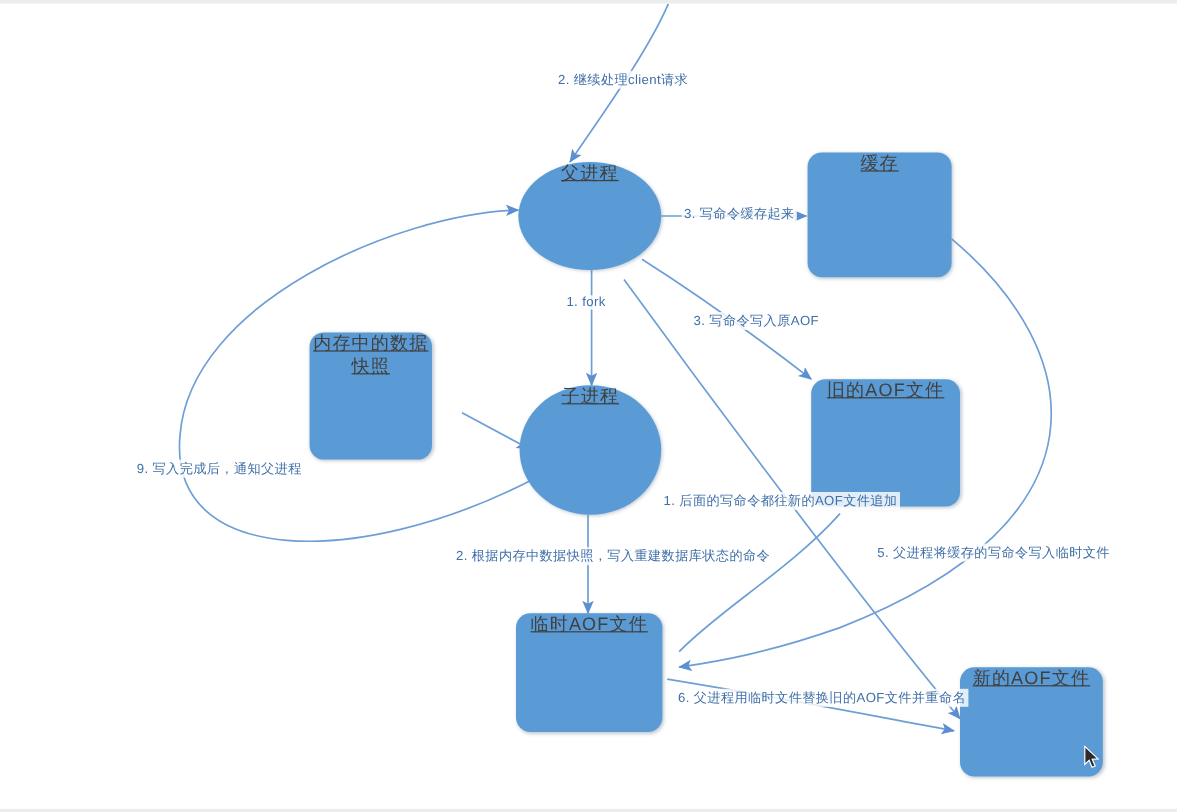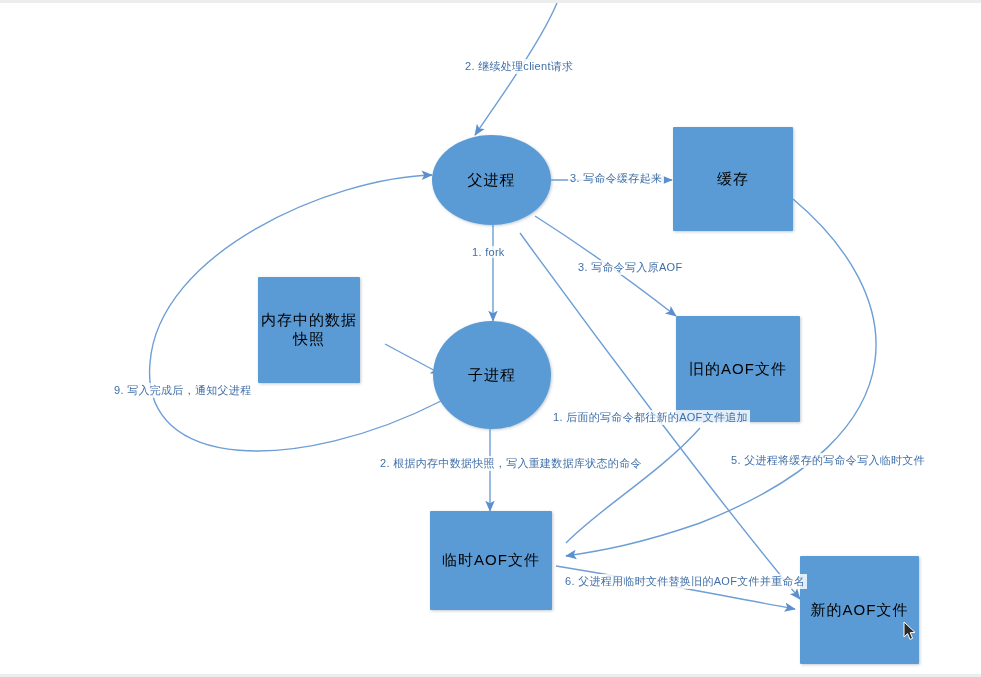--- a/index.html
+++ b/index.html
@@ -10,29 +10,30 @@
     background:#ffffff;
     overflow:hidden;
     border-top:3px solid #eceded;
     border-bottom:3px solid #eceded;
     box-sizing:border-box;
   }
   #edges{position:absolute;left:0;top:0;width:981px;height:677px;}
   .node{
     position:absolute;
     background:#5b9bd5;
-    color:#000000;
-    display:flex;align-items:center;justify-content:center;
+    color:#404040;
+    display:flex;justify-content:center;
     text-align:center;
     font-size:15px;
     letter-spacing:1px;
     box-shadow:1px 1px 3px rgba(120,140,160,.45);
+    text-decoration:underline;
   }
   .node.ellipse{border-radius:50%;}
-  .node.rect{border-radius:1px;}
+  .node.rect{border-radius:12px;}
   .label{
     position:absolute;
     color:#3f6fa8;
     font-size:11px;
     white-space:nowrap;
     letter-spacing:.3px;
     background:rgba(255,255,255,.82);
     padding:0 2px;
   }
   .label.sm{font-size:11px;}
@@ -94,21 +95,21 @@
   </div>
 
   <div class="node ellipse" style="left:433px;top:318px;width:118px;height:108px;">
     <span>子进程</span>
   </div>
 
   <div class="node rect" style="left:430px;top:508px;width:122px;height:99px;">
     <span>临时AOF文件</span>
   </div>
 
-  <div class="node rect" style="left:800px;top:553px;width:119px;height:108px;">
+  <div class="node rect" style="left:800px;top:553px;width:119px;height:91px;">
     <span>新的AOF文件</span>
   </div>
 
   <div class="label" style="left:463px;top:56px;">2. 继续处理client请求</div>
 
   <div class="label" style="left:568px;top:168px;">3. 写命令缓存起来</div>
 
   <div class="label" style="left:470px;top:243px;">1. fork</div>
 
   <div class="label" style="left:576px;top:257px;">3. 写命令写入原AOF</div>

